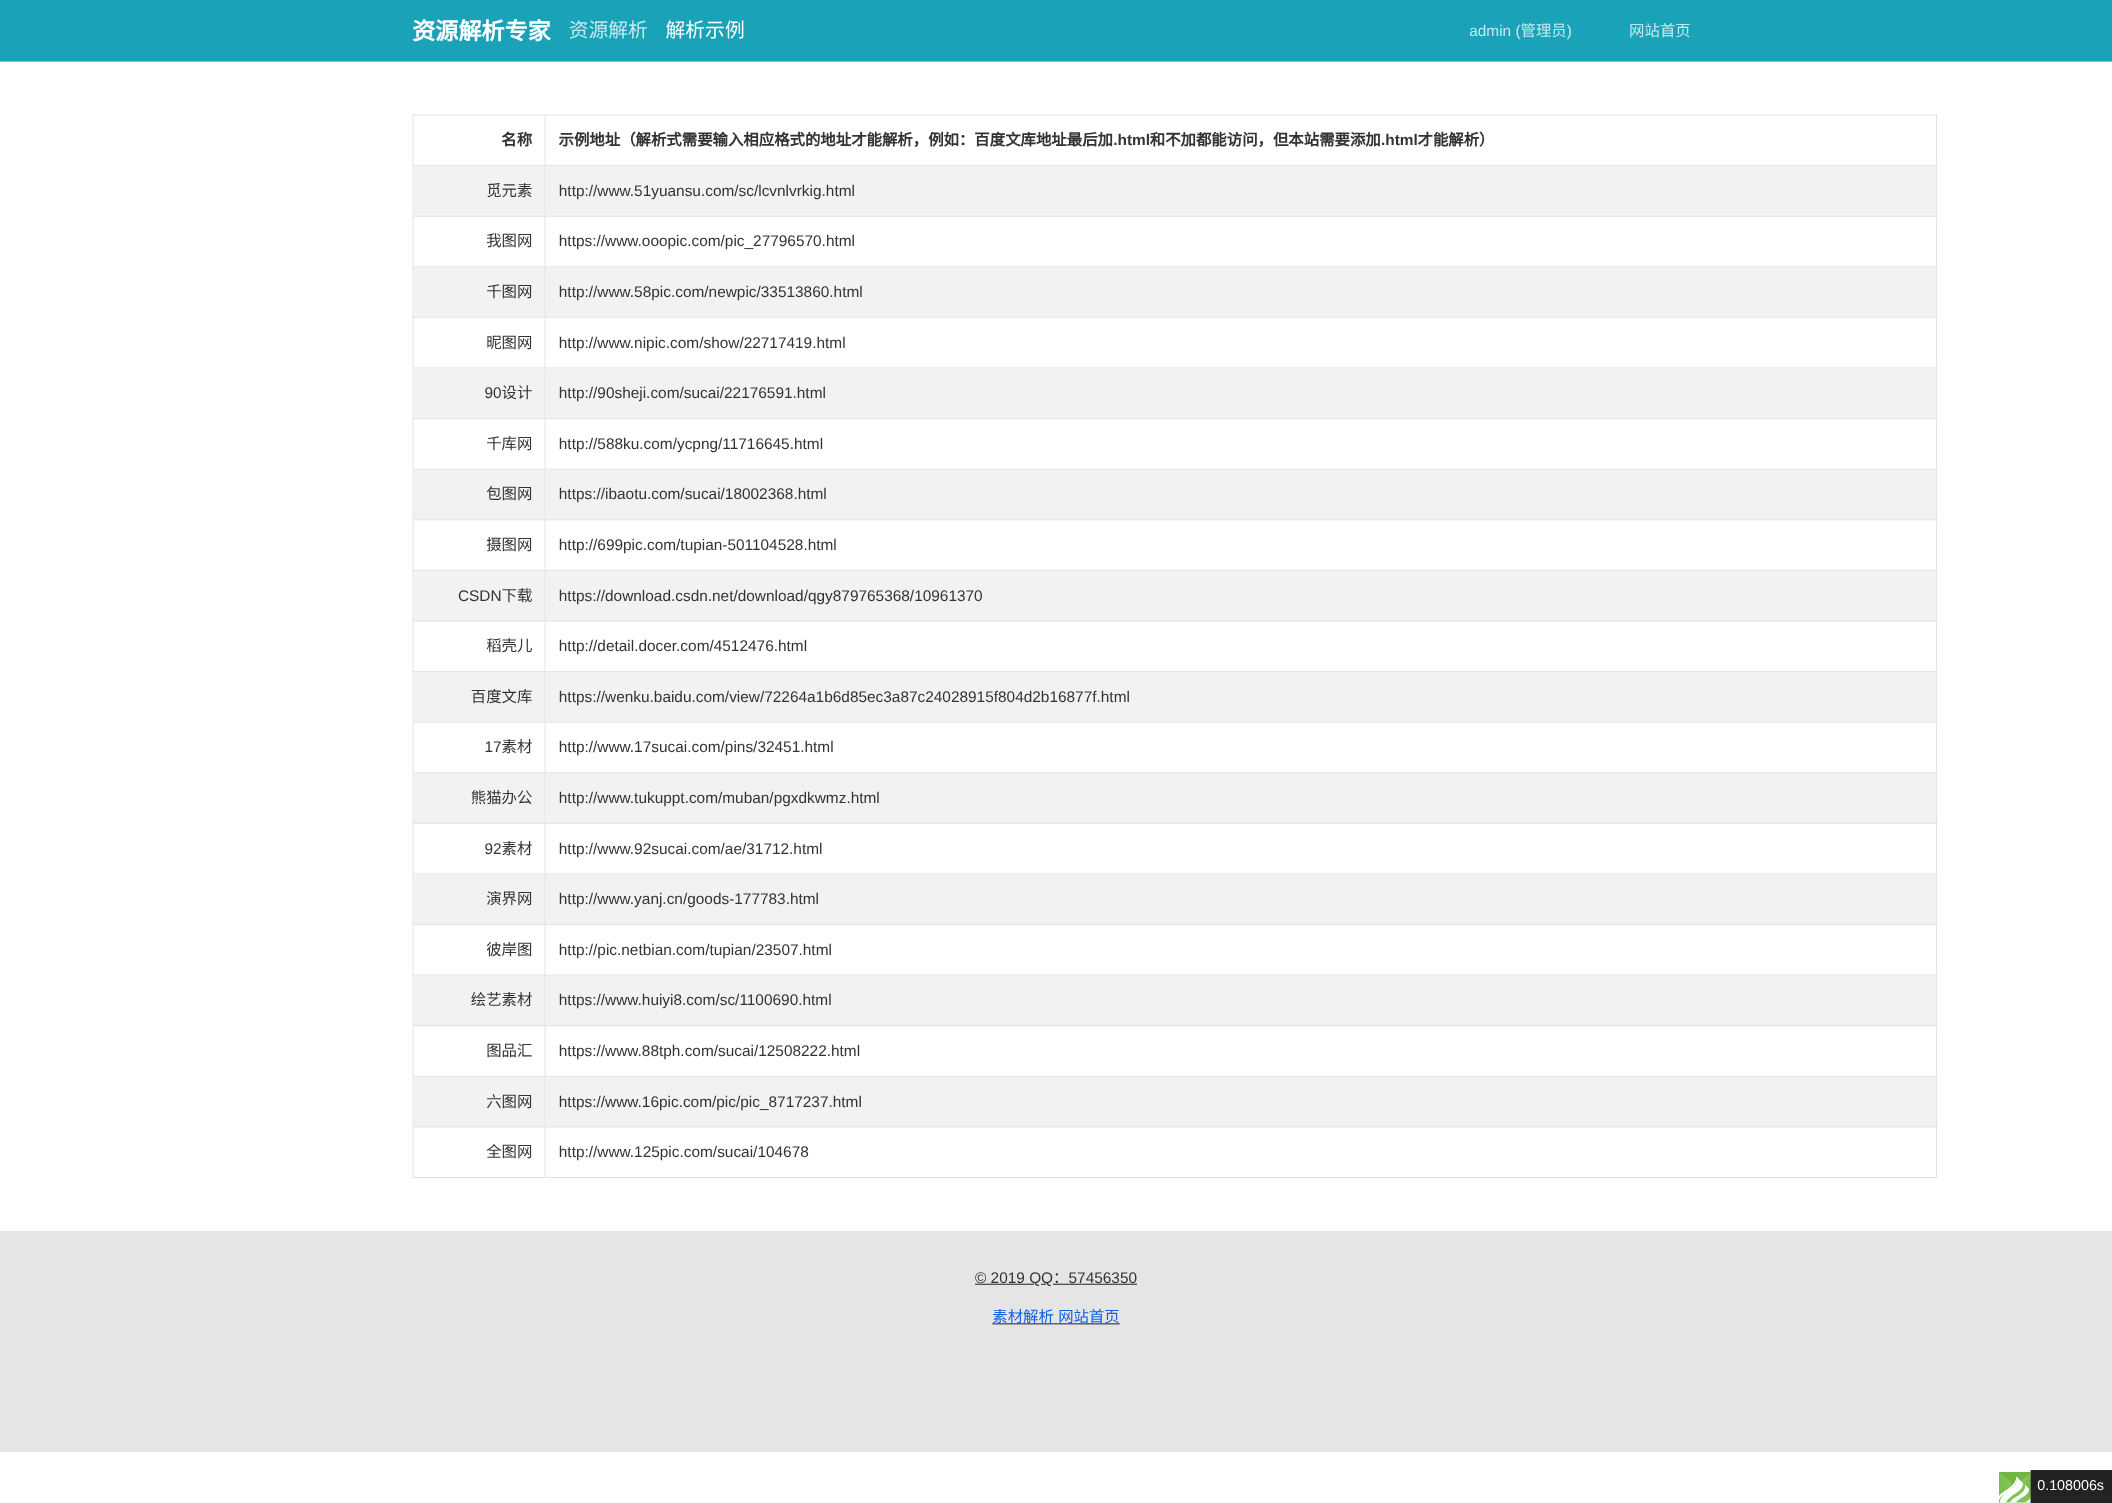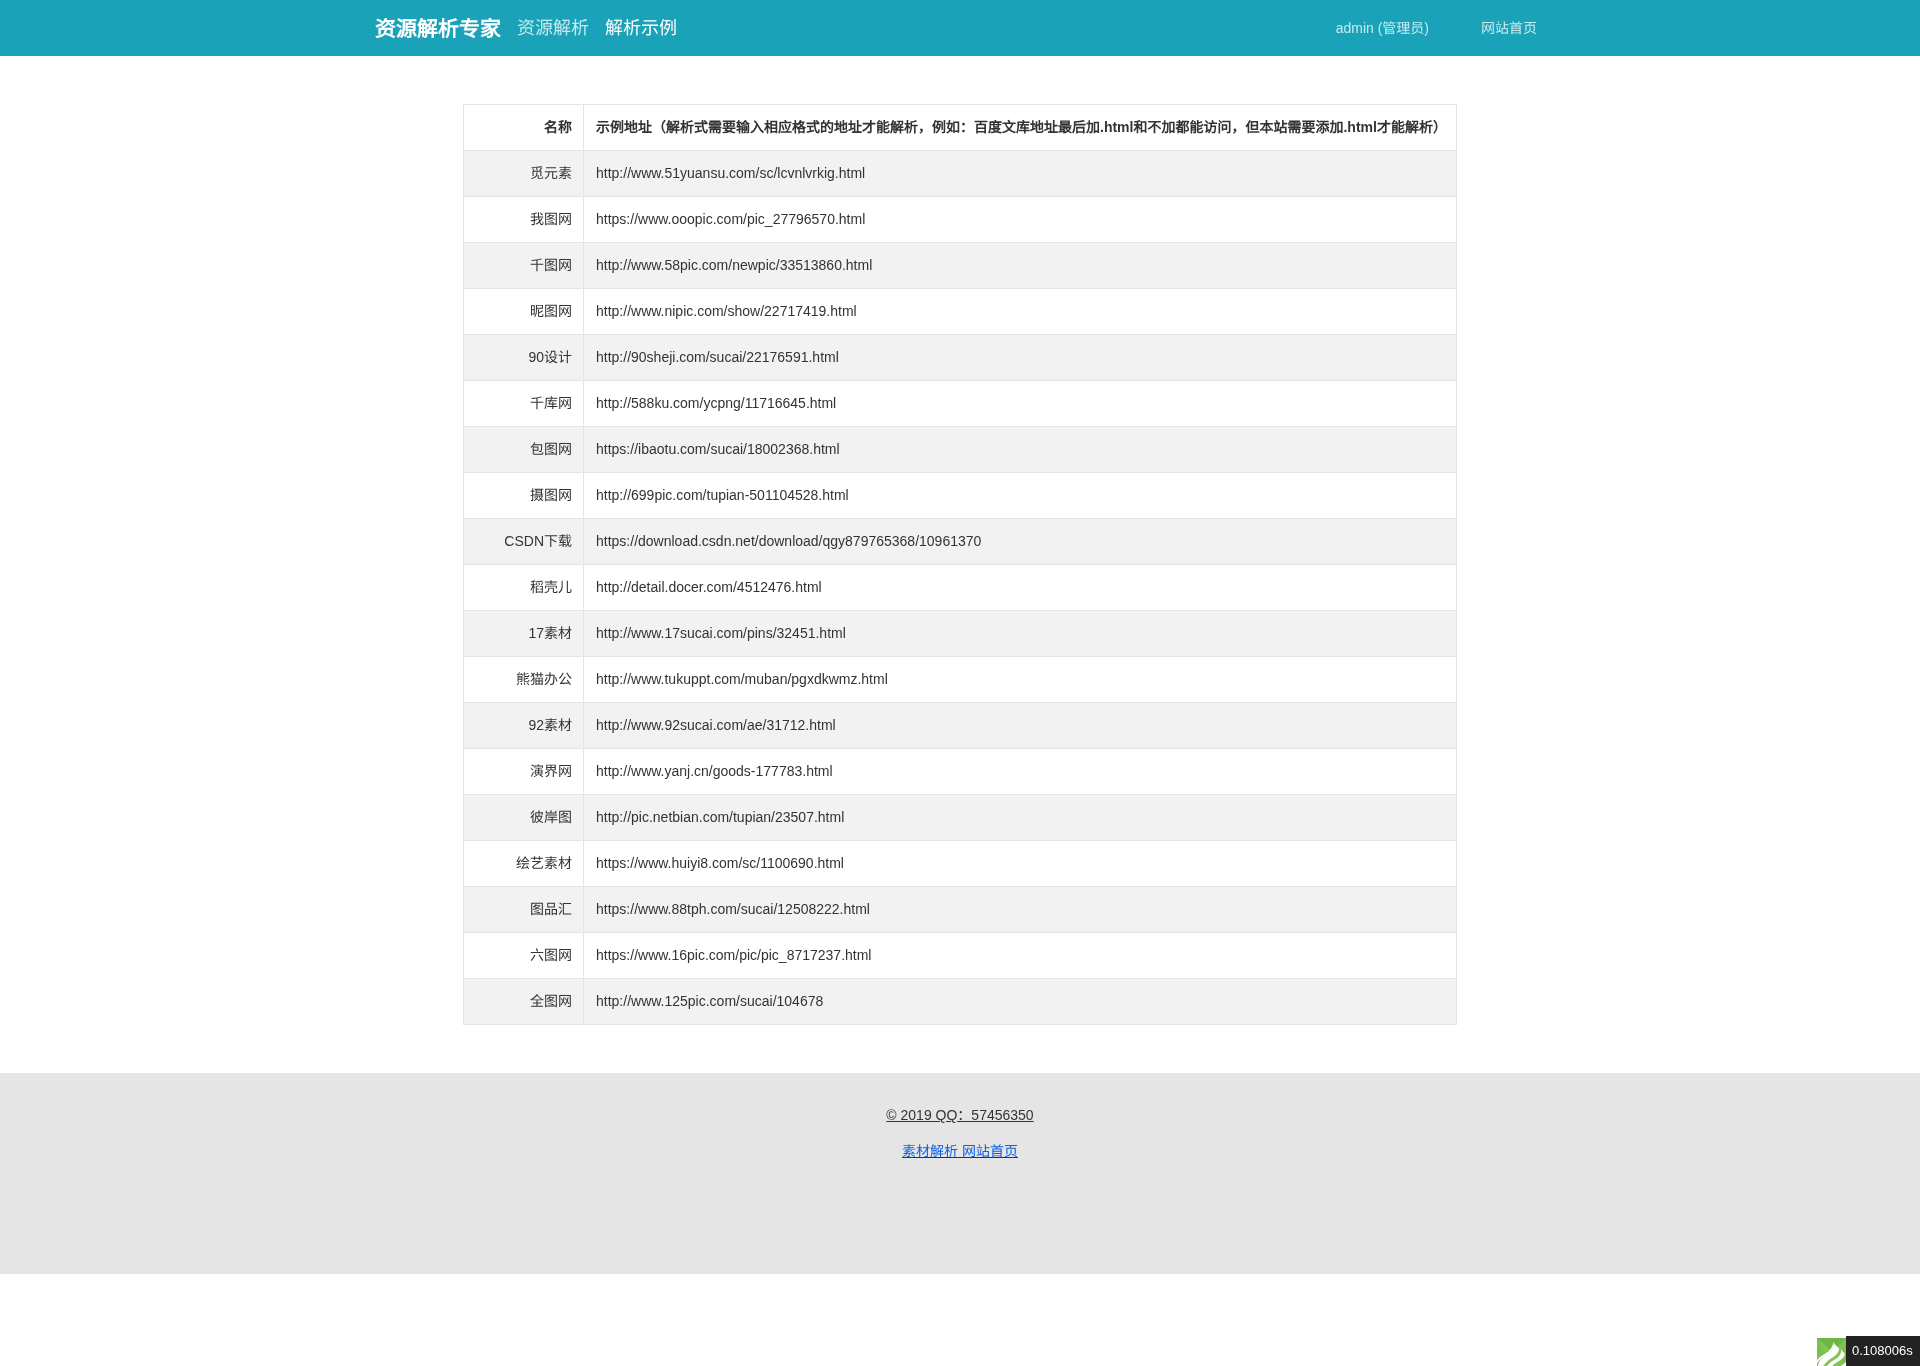--- a/index.html
+++ b/index.html
@@ -56,21 +56,21 @@
     font-size: 14px;
     color: #c5eaf0;
   }
 
   
   .container { width: 1170px; margin: 0 auto; }
   .page-wrap { padding-top: 48px; padding-bottom: 48px; }
 
   
   table.tbl {
-    width: 994px;
+    width: 1386px;
     border-collapse: collapse;
     background: #fff;
     margin: 0 auto;
     table-layout: fixed;
   }
   table.tbl td, table.tbl th {
     border: 1px solid #e1e5eb;
     padding: 13px 14px 13px 12px;
     font-size: 14px;
     line-height: 19px;
@@ -195,20 +195,24 @@
             <td class="name">摄图网</td>
             <td>http://699pic.com/tupian-501104528.html</td>
           </tr>
           <tr>
             <td class="name">CSDN下载</td>
             <td>https://download.csdn.net/download/qgy879765368/10961370</td>
           </tr>
           <tr>
             <td class="name">稻壳儿</td>
             <td>http://detail.docer.com/4512476.html</td>
+          </tr>
+          <tr>
+            <td class="name">百度文库</td>
+            <td>https://wenku.baidu.com/view/72264a1b6d85ec3a87c24028915f804d2b16877f.html</td>
           </tr>
           <tr>
             <td class="name">17素材</td>
             <td>http://www.17sucai.com/pins/32451.html</td>
           </tr>
           <tr>
             <td class="name">熊猫办公</td>
             <td>http://www.tukuppt.com/muban/pgxdkwmz.html</td>
           </tr>
           <tr>

